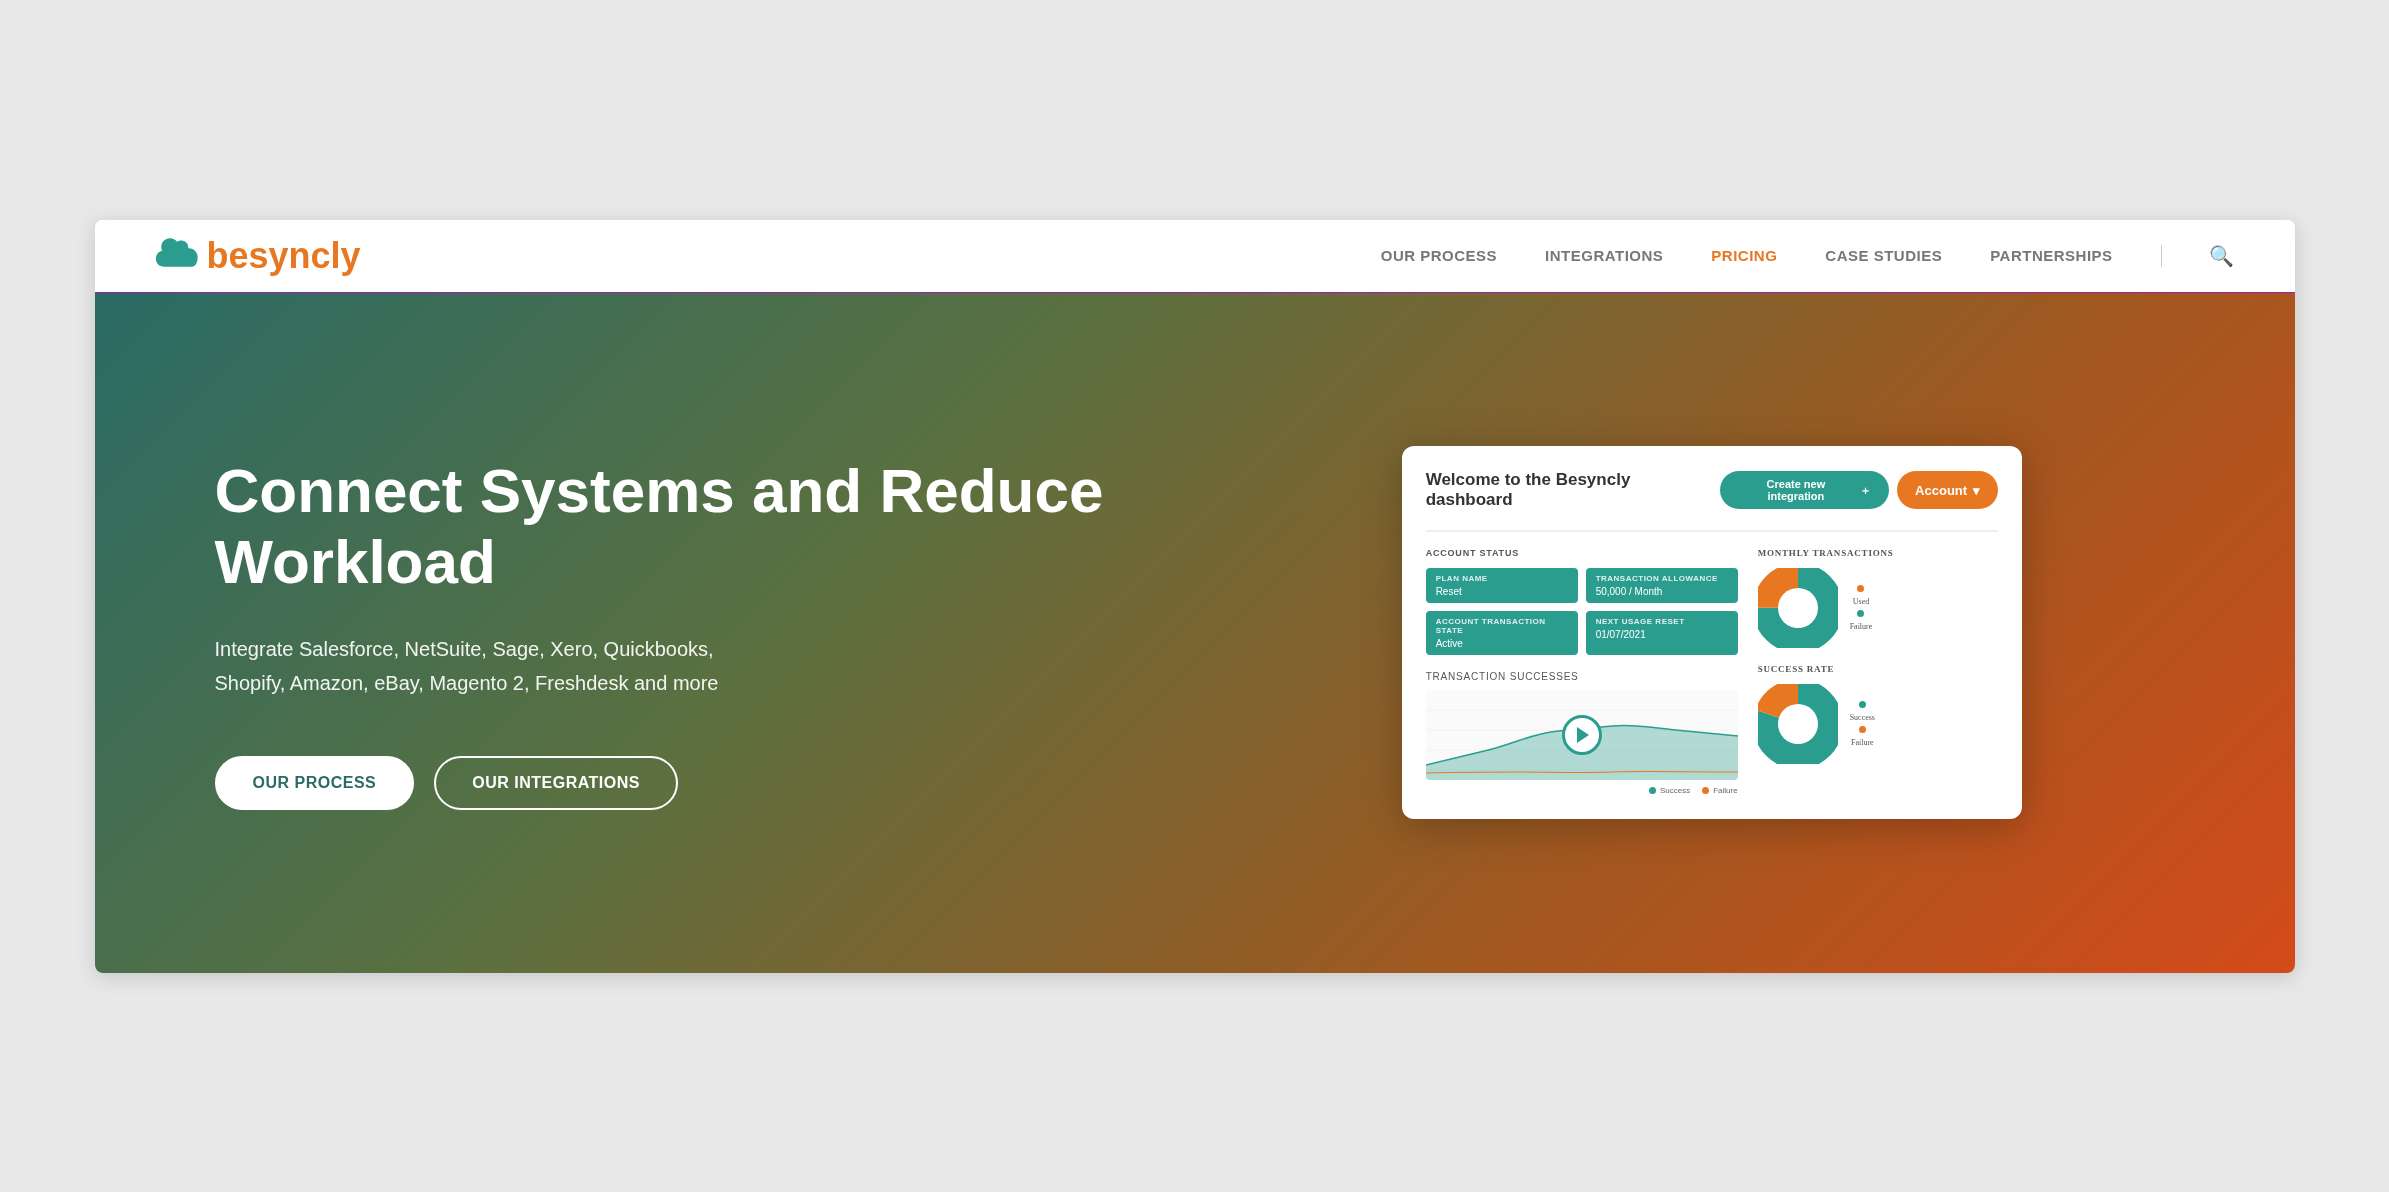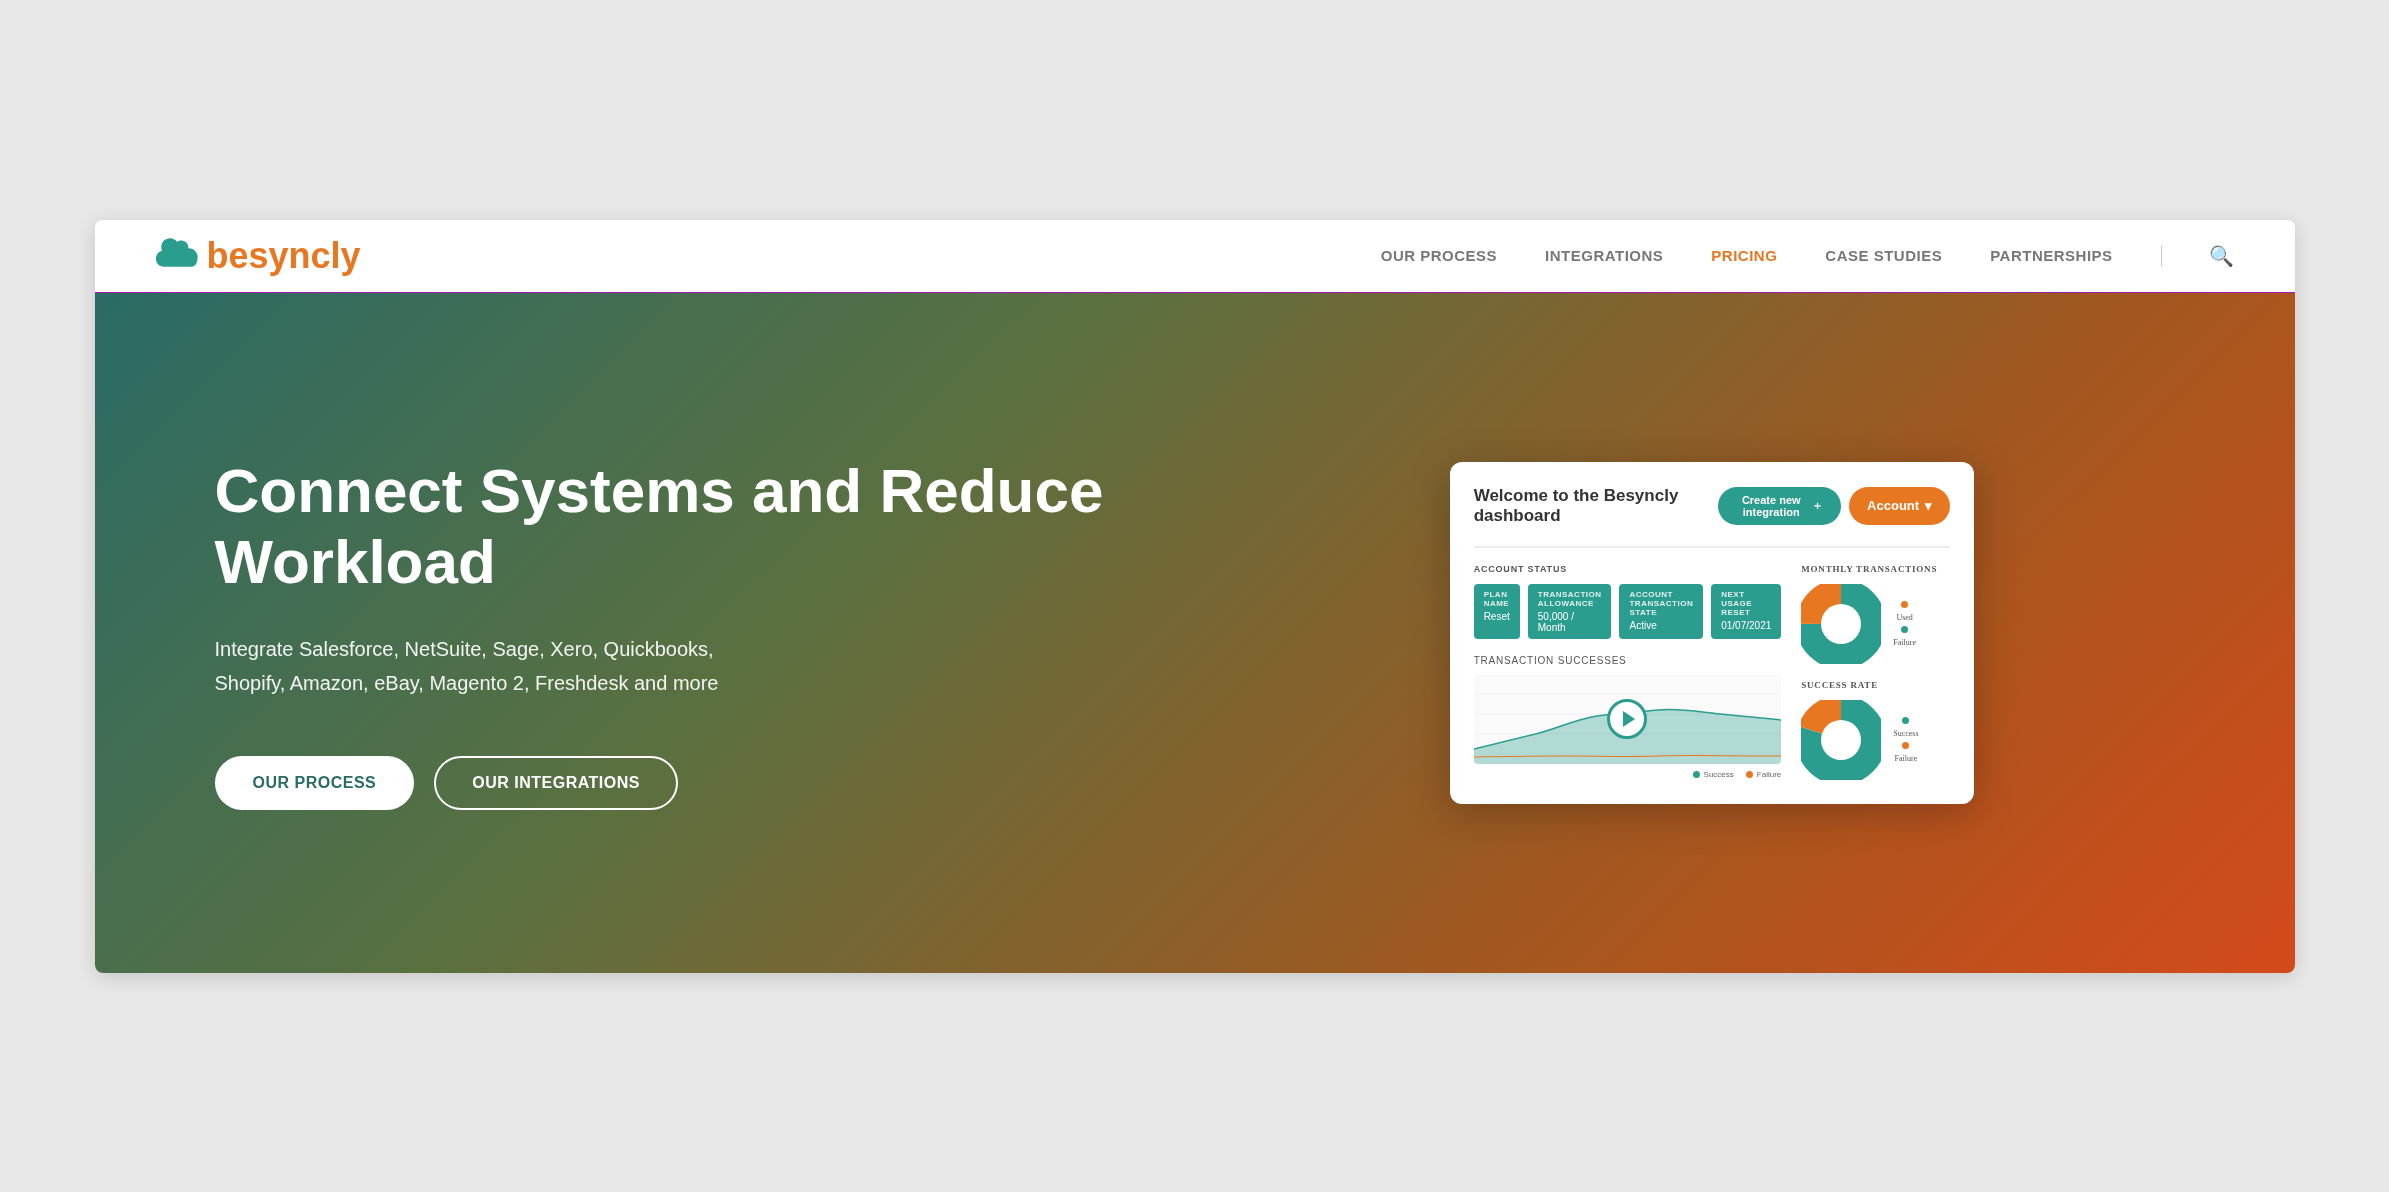--- a/index.html
+++ b/index.html
@@ -134,21 +134,21 @@
     
     .hero-right {
       flex: 1.1;
       display: flex;
       justify-content: center;
     }
     .dashboard-card {
       background: white;
       border-radius: 12px;
       padding: 24px;
-      width: 524px;
+      width: 620px;
       box-shadow: 0 8px 40px rgba(0,0,0,0.25);
     }
     .dash-header {
       display: flex;
       align-items: center;
       justify-content: space-between;
       margin-bottom: 20px;
     }
     .dash-title {
       font-size: 17px;
@@ -204,21 +204,21 @@
     .section-label {
       font-size: 9px;
       font-weight: 700;
       color: #555;
       letter-spacing: 0.8px;
       text-transform: uppercase;
       margin-bottom: 10px;
     }
     .status-grid {
       display: grid;
-      grid-template-columns: 1fr 1fr 1fr 1fr;
+      grid-template-columns: 1fr 1fr;
       gap: 8px;
       margin-bottom: 16px;
     }
     .status-cell {
       background: #2a9d8f;
       border-radius: 4px;
       padding: 6px 10px;
     }
     .status-cell-label {
       font-size: 8px;

